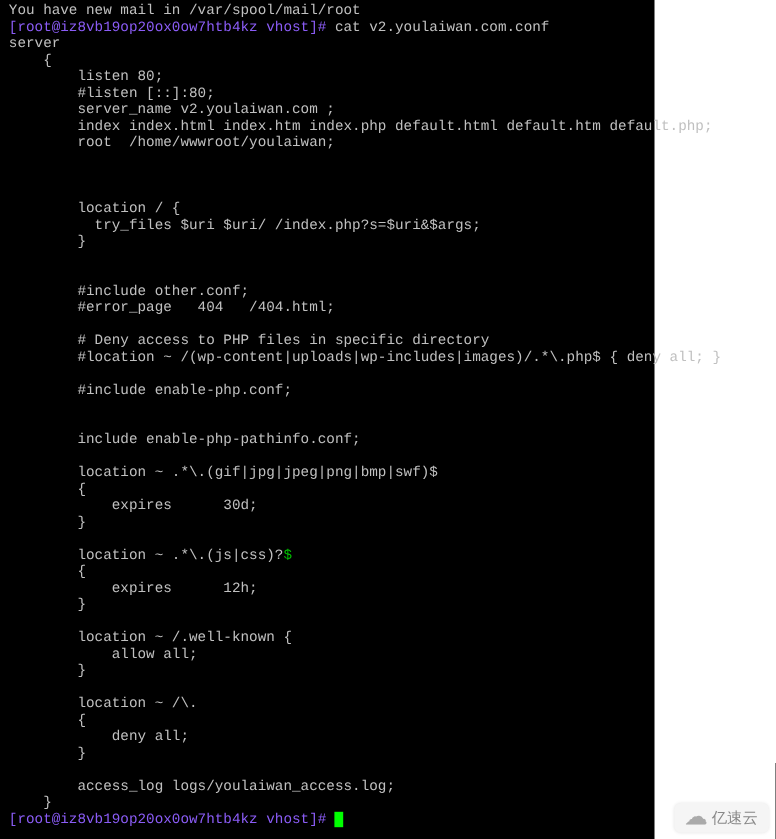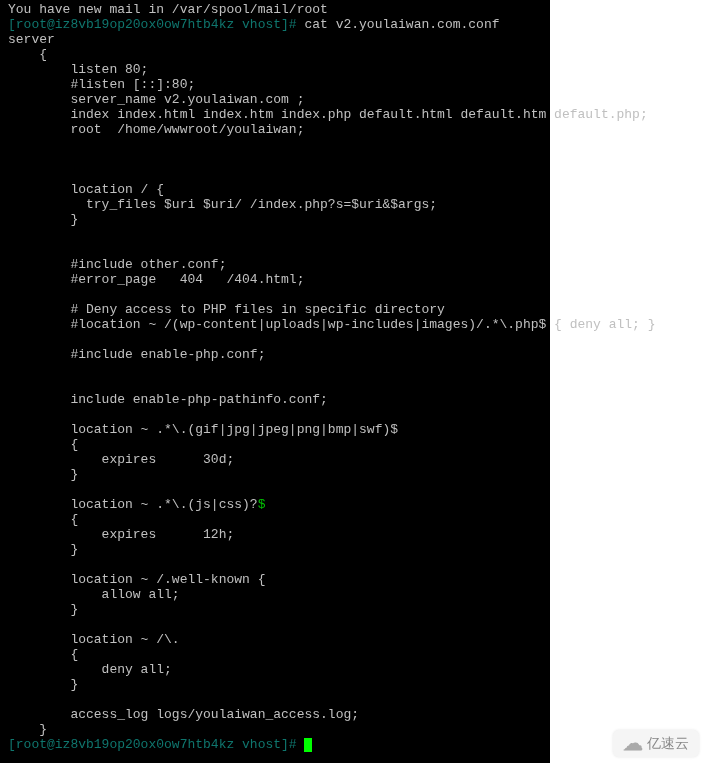--- a/index.html
+++ b/index.html
@@ -14,31 +14,31 @@
       line-height: 15px;
       width: 705px;
       height: 763px;
       overflow: hidden;
       position: relative;
     }
     .terminal {
       background: #000000;
       color: #c0c0c0;
       padding: 2px 8px;
-      width: 550px;
+      width: 595px;
       height: 763px;
       white-space: pre;
       position: relative;
     }
     .line {
       display: block;
       min-height: 15px;
     }
     .yellow {
-      color: #0f766e;
+      color: #8b5cf6;
     }
     .green {
       color: #00c000;
     }
     .cursor {
       display: inline-block;
       width: 8px;
       height: 14px;
       background: #00ff00;
       vertical-align: text-bottom;

